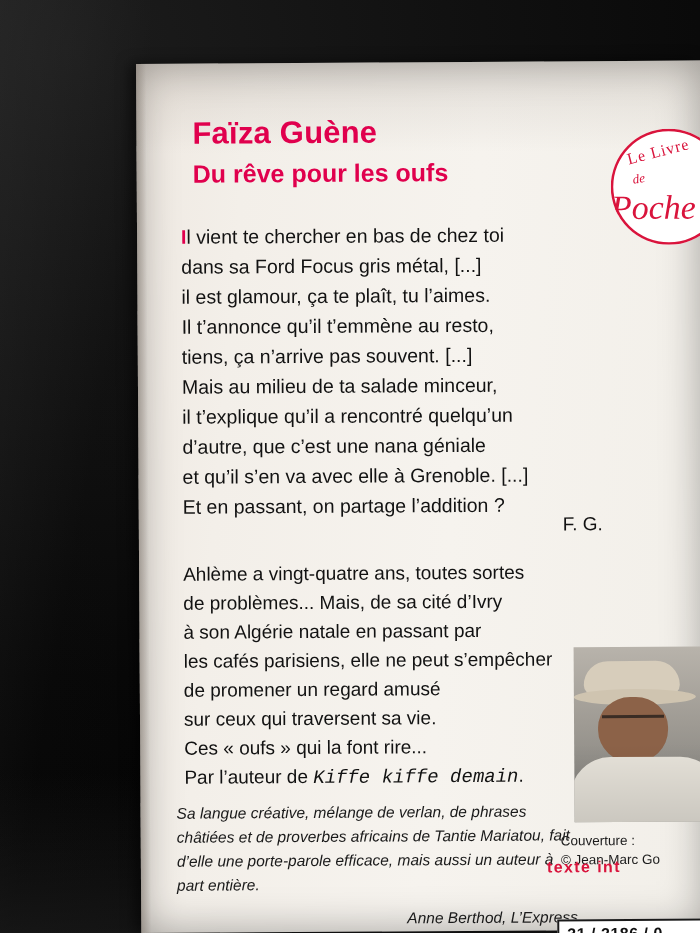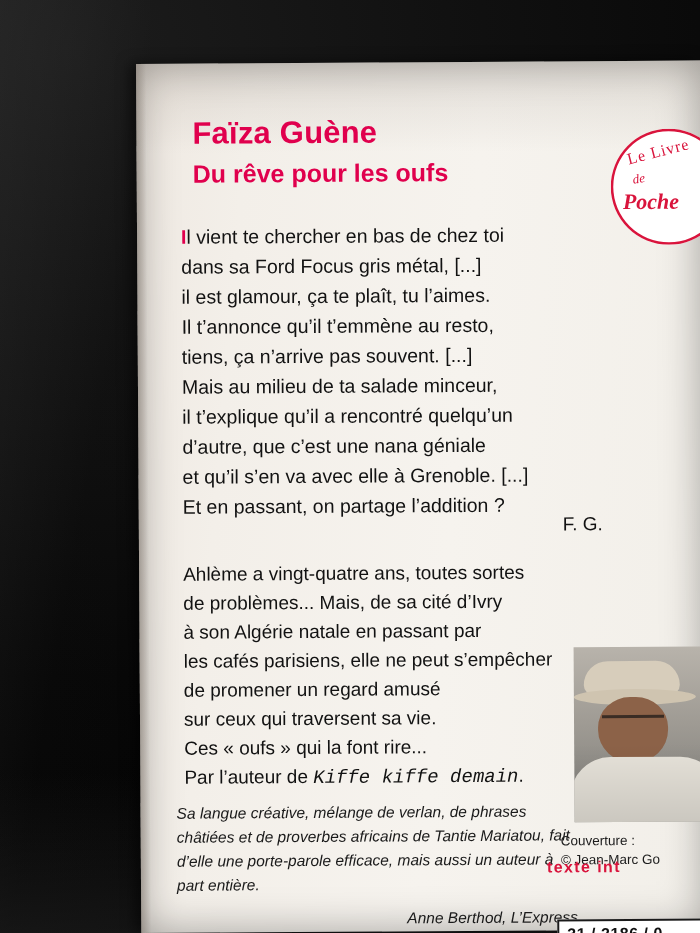--- a/index.html
+++ b/index.html
@@ -86,23 +86,23 @@
     letter-spacing: 1px;
     transform: rotate(-14deg);
   }
   .poche-logo .pl2 {
     top: 42px; left: 22px;
     font-size: 13px;
     font-style: italic;
     transform: rotate(-8deg);
   }
   .poche-logo .pl3 {
-    top: 60px; left: 12px;
-    font-size: 22px;
-    font-weight: bold;
+    top: 60px; left: 0;
+    font-size: 34px;
+    font-weight: normal;
     font-style: italic;
   }
 
   
   .author {
     position: absolute;
     left: 56px;
     top: 52px;
     color: #e0004d;
     font-size: 31px;

